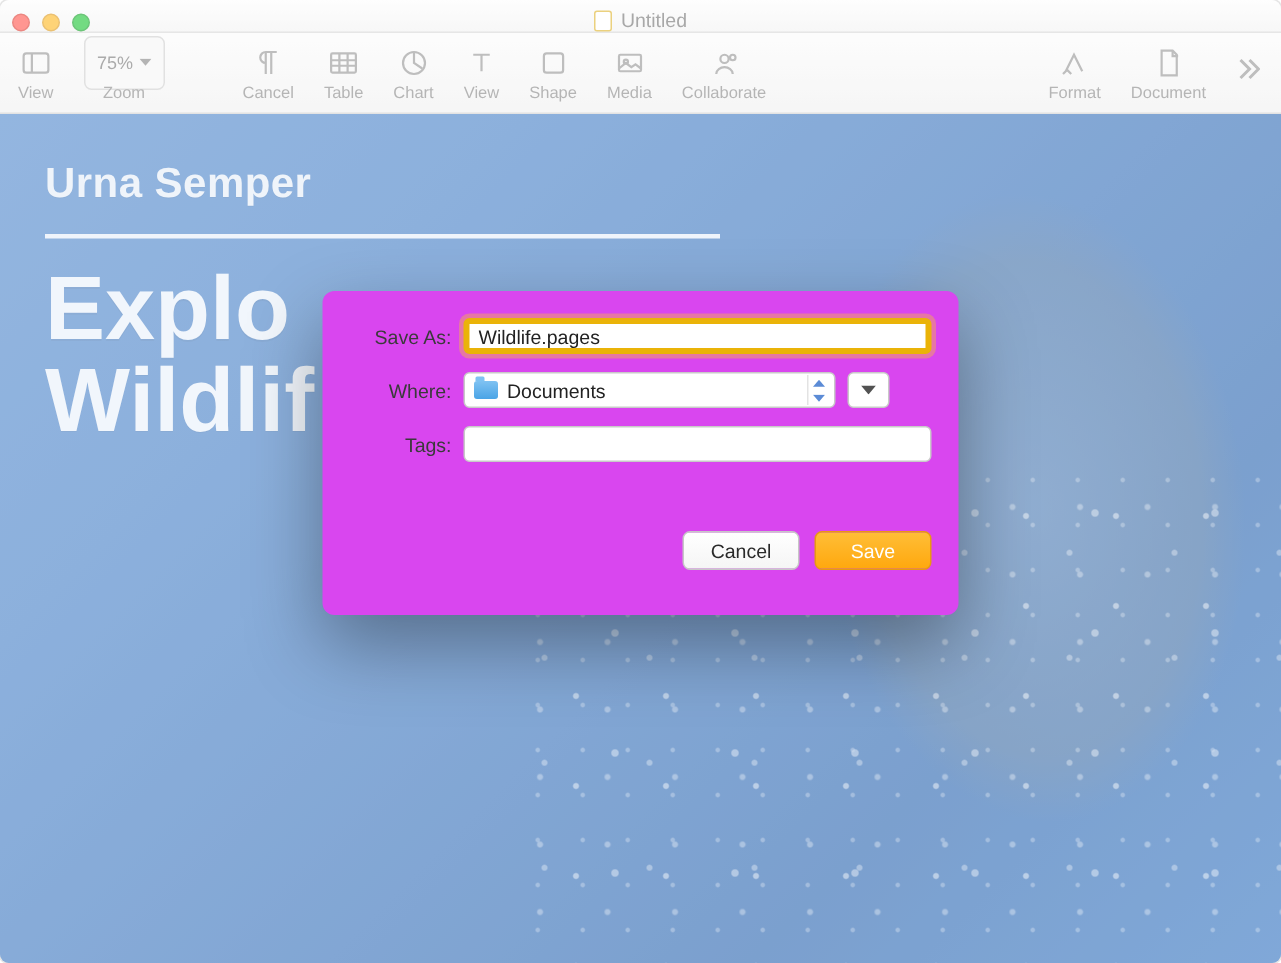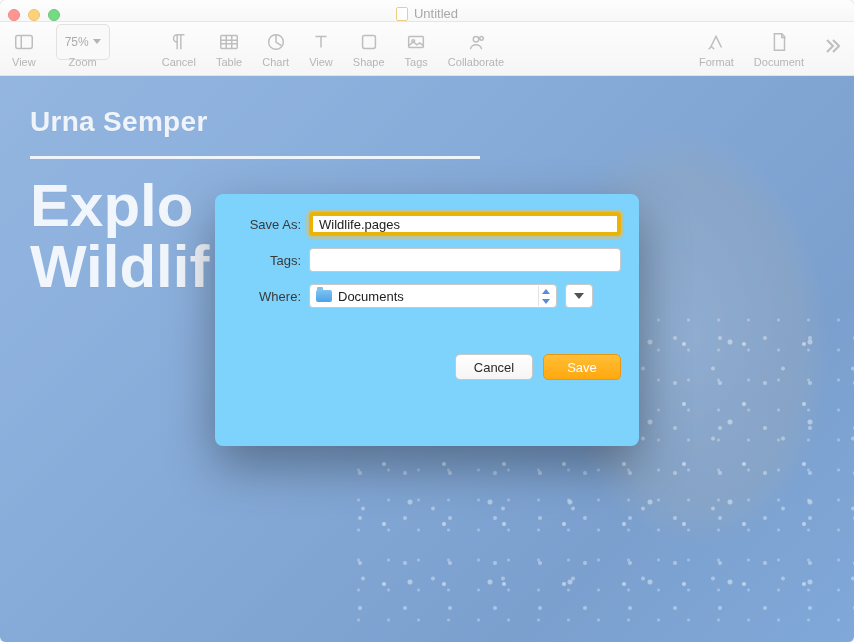--- a/index.html
+++ b/index.html
@@ -72,22 +72,22 @@
   }
   .doc-sub { font-size: 28px; font-weight: 700; letter-spacing: 0.3px; color: #e6eef8; }
   .doc-rule { width: 450px; height: 3px; background: #e7eff9; margin: 18px 0 16px; }
   .doc-h1 { font-size: 60px; font-weight: 700; line-height: 1.02; color: #eaf1fa; }
   
   .dim {
     position: absolute; inset: 0; background: rgba(255,255,255,0.35);
   }
   
   .sheet {
-    position: absolute; left: 215px; top: 194px; width: 424px; height: 252px;
-    background: #7dd3fc; border-radius: 8px;
+    position: absolute; left: 215px; top: 194px; width: 424px; height: 216px;
+    background: #d946ef; border-radius: 8px;
     box-shadow: 0 20px 50px rgba(0,0,0,0.35);
     padding: 18px 18px 16px;
   }
   .row { display: flex; align-items: center; margin-bottom: 12px; }
   .row label {
     width: 76px; text-align: right; font-size: 13px; color: #3a3a3a; padding-right: 8px;
   }
   .field {
     flex: 1; height: 24px; border: 1px solid #c9c9c9; border-radius: 4px;
     padding: 0 6px; font-size: 13px; color: #222; background: #fff;
@@ -202,21 +202,21 @@
       <span>Shape</span>
     </div>
     <div class="tb-item">
       <div class="tb-glyph">
         <svg viewBox="0 0 24 24">
             <rect x="4" y="6" width="16" height="12" rx="1"></rect>
             <circle cx="9" cy="11" r="1.5"></circle>
             <path d="M4 16l5-4 4 3 3-2 4 3"></path>
           </svg>
       </div>
-      <span>Tags</span>
+      <span>Media</span>
     </div>
     <div class="tb-item">
       <div class="tb-glyph">
         <svg viewBox="0 0 24 24">
             <circle cx="12" cy="9" r="3"></circle>
             <path d="M6 20c0-3 3-5 6-5s6 2 6 5"></path>
             <circle cx="18" cy="8" r="2"></circle>
           </svg>
       </div>
       <span>Collaborate</span>
@@ -258,24 +258,20 @@
       </div>
     </div>
   </div>
 
   <div class="dim"></div>
 
   <div class="sheet">
     <div class="row">
       <label>Save As:</label>
       <input class="field focus" value="Wildlife.pages" style="">
-    </div>
-    <div class="row">
-      <label>Tags:</label>
-      <input class="field" value="" style="">
     </div>
     <div class="row where-row">
       <label>Where:</label>
       <div class="field">
         <span class="folder-icon"></span>
         <span class="where-text">Documents</span>
         <div class="stepper">
           <div>
               <svg viewBox="0 0 10 6">
                 <path d="M0 6l5-6 5 6z"></path>
@@ -287,20 +283,24 @@
               </svg>
             </div>
         </div>
       </div>
       <div class="expand-btn">
         <svg viewBox="0 0 10 6">
             <path d="M0 0l5 6 5-6z"></path>
           </svg>
       </div>
     </div>
+    <div class="row">
+      <label>Tags:</label>
+      <input class="field" value="" style="">
+    </div>
     <div class="btn-row">
       <div class="btn">
         <span>Cancel</span>
       </div>
       <div class="btn primary">
         <span>Save</span>
       </div>
     </div>
   </div>
 

